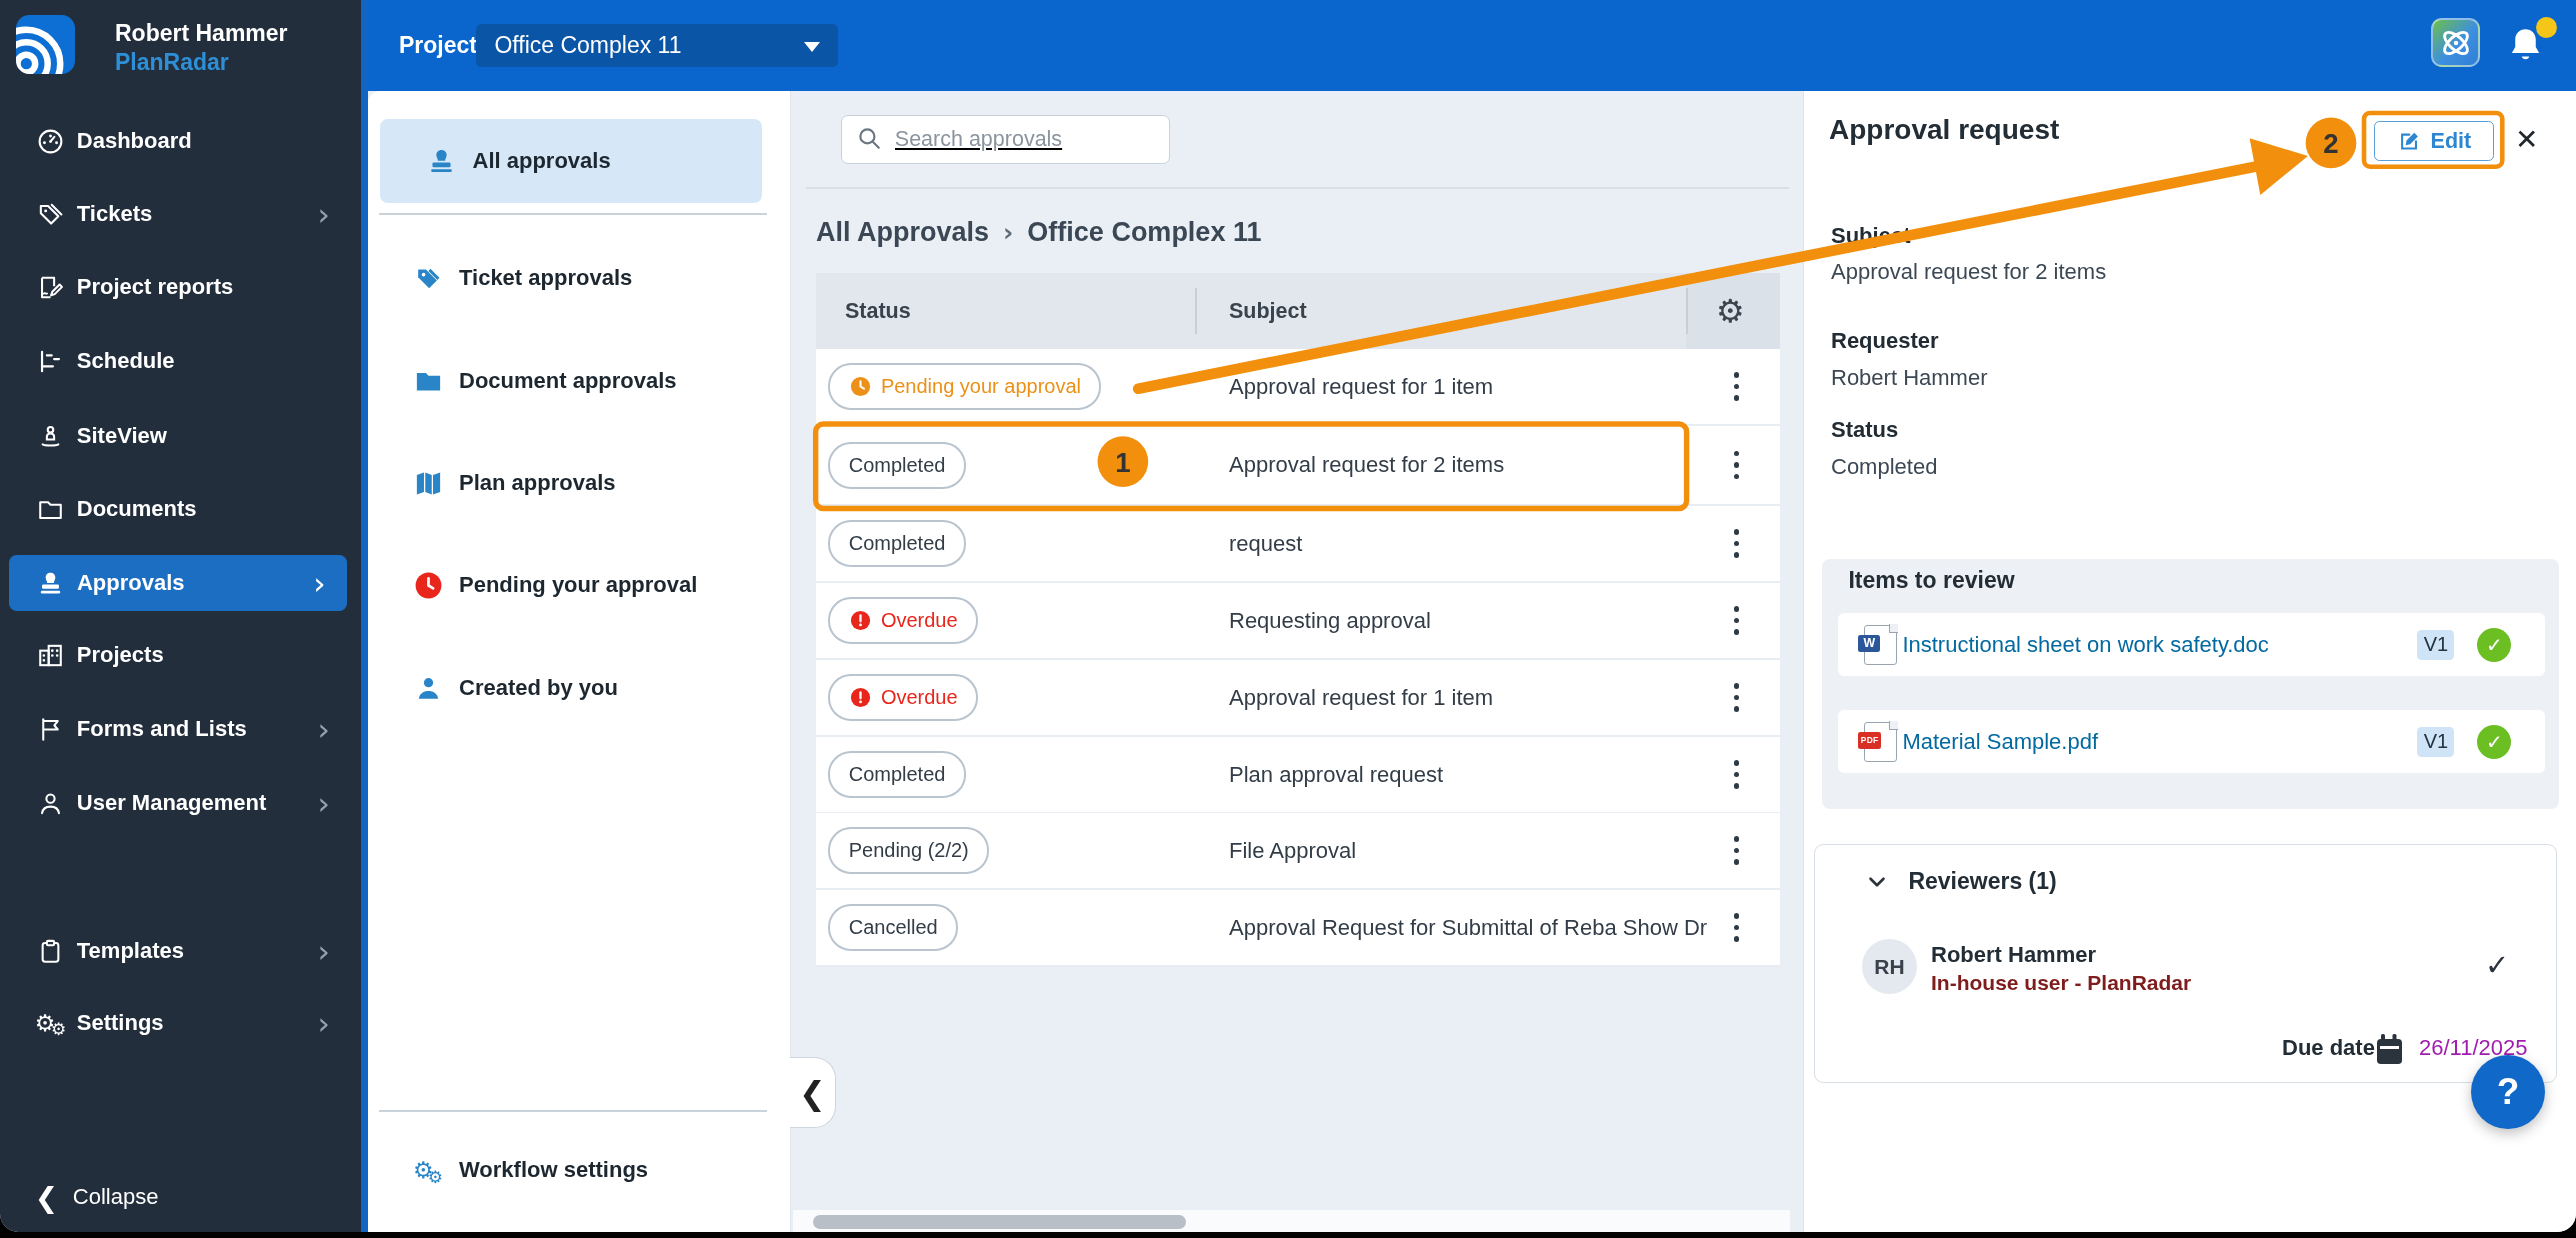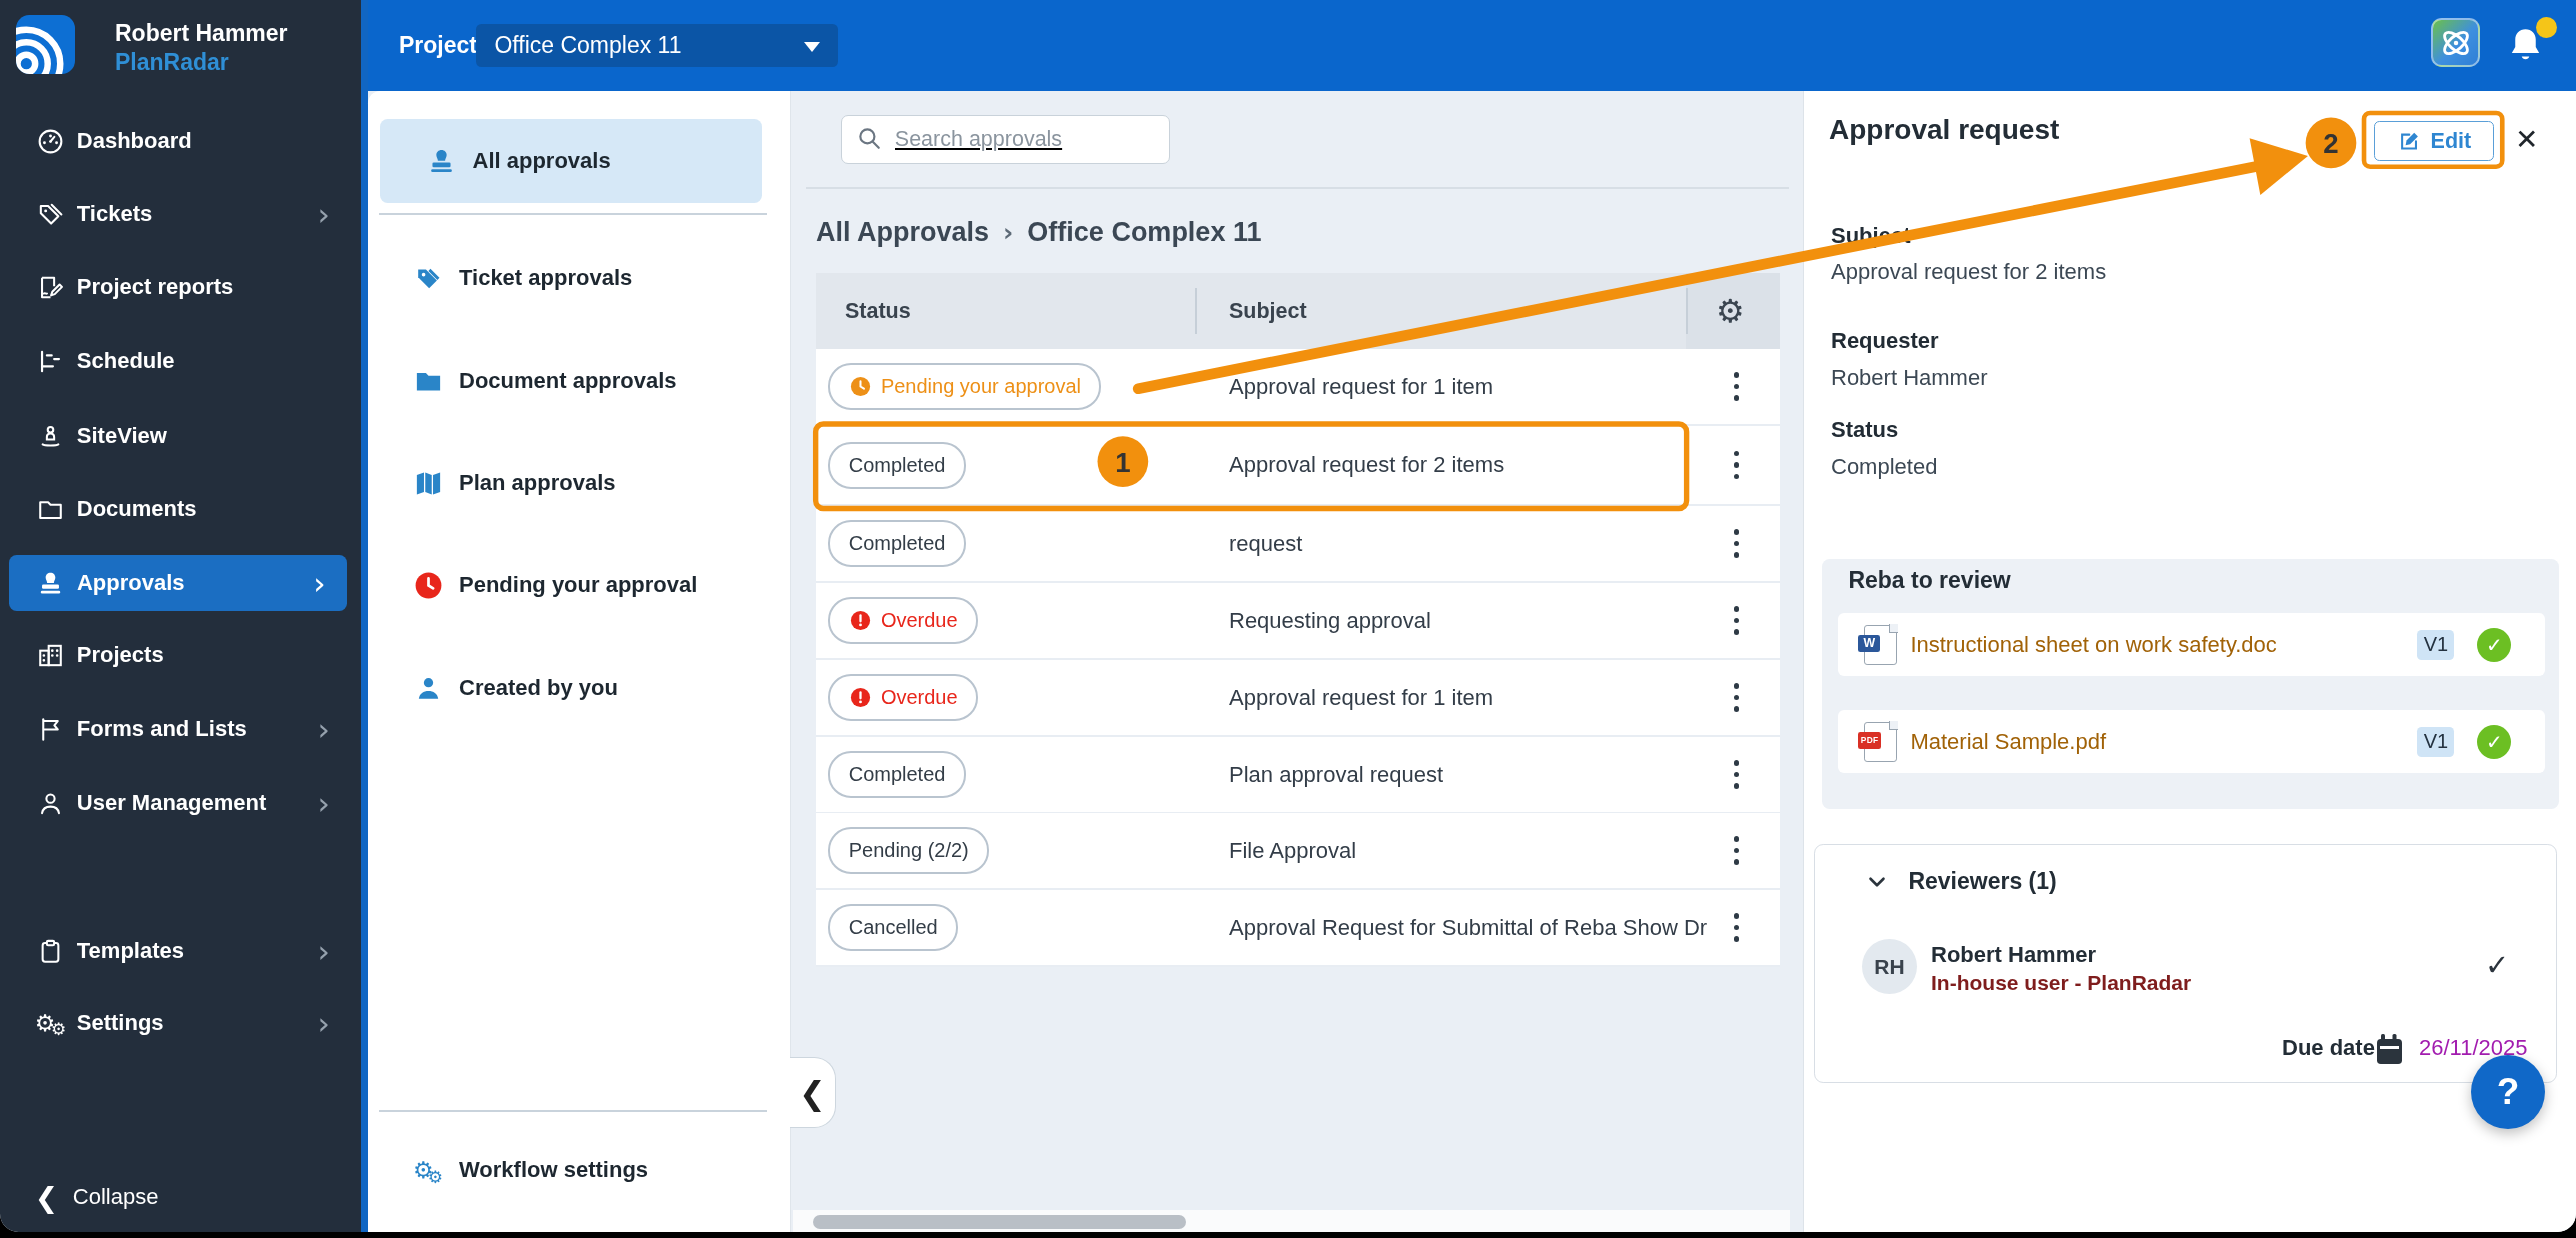--- a/index.html
+++ b/index.html
@@ -64,21 +64,21 @@
   
   .panel{position:absolute;left:1803px;top:91px;right:0;bottom:0;background:#fff;border-left:1.5px solid #DDE3E9;box-sizing:border-box;}
   .p-title{position:absolute;left:25px;top:23px;font-size:28px;font-weight:bold;color:#232D36;}
   .editbtn{position:absolute;left:570px;top:30px;width:120px;height:40px;background:#fff;border:1.5px solid #5A9FD8;border-radius:5.4px;box-sizing:border-box;display:flex;align-items:center;justify-content:center;gap:9.2px;cursor:pointer;font-size:21.5px;color:#2E86D1;font-weight:600;}
   .closex{position:absolute;left:711px;top:32px;font-size:28px;color:#20262C;cursor:pointer;font-family:"DejaVu Sans",sans-serif;font-weight:bold;}
   .f-label{position:absolute;left:27px;font-size:22px;font-weight:bold;color:#222C35;}
   .f-value{position:absolute;left:27px;font-size:22px;color:#3C4854;}
   .items-sec{position:absolute;left:18.4px;top:468px;width:737px;height:250px;background:#EDF1F6;border-radius:7.7px;}
   .items-title{position:absolute;left:26px;top:7.7px;font-size:23px;font-weight:bold;color:#232D36;}
   .item-card{position:absolute;left:16px;width:707px;height:63px;background:#fff;border-radius:6.1px;display:flex;align-items:center;cursor:pointer;}
-  .fname{position:absolute;left:72px;font-size:22px;color:#a16207;}
+  .fname{position:absolute;left:64px;font-size:22px;color:#0369a1;}
   .vbadge{position:absolute;right:91px;width:37px;height:30px;background:#CFE4F6;border-radius:4.6px;display:flex;align-items:center;justify-content:center;font-size:20px;color:#243240;}
   .okc{position:absolute;right:34px;width:34px;height:34px;border-radius:50%;background:#6CBF23;display:flex;align-items:center;justify-content:center;color:#fff;font-size:20px;font-weight:900;font-family:"DejaVu Sans",sans-serif;}
   .file{width:31px;height:38px;background:#fff;border:1.5px solid #98A4B0;border-radius:3.1px;position:absolute;left:26px;}
   .file .fold{position:absolute;right:-1.5px;top:-1.5px;width:8.4px;height:8.4px;background:#EDF1F6;border-left:1.5px solid #98A4B0;border-bottom:1.5px solid #98A4B0;}
   .file .tag{position:absolute;left:-7px;top:9.2px;height:17px;min-width:17px;padding:0 2.3px;border-radius:2.3px;color:#fff;font-weight:bold;display:flex;align-items:center;justify-content:center;}
   .tag.word{background:#2B579A;font-size:12.3px;}
   .tag.pdf{background:#D93025;font-size:8.4px;letter-spacing:0.4px;}
   .rev-card{position:absolute;left:10px;top:753px;width:743px;height:239px;background:#fff;border:1.5px solid #D8DEE5;border-radius:9.2px;box-sizing:border-box;}
   .rev-head{position:absolute;left:49px;top:23px;display:flex;align-items:center;gap:18.4px;cursor:pointer;}
   .rev-head .rlab{font-size:23px;font-weight:bold;color:#232D36;}
@@ -517,21 +517,21 @@
     <div class="closex">✕</div>
 
     <div class="f-label" style="top:132px">Subject</div>
     <div class="f-value" style="top:168px">Approval request for 2 items</div>
     <div class="f-label" style="top:237px">Requester</div>
     <div class="f-value" style="top:274px">Robert Hammer</div>
     <div class="f-label" style="top:326px">Status</div>
     <div class="f-value" style="top:363px">Completed</div>
 
     <div class="items-sec">
-      <div class="items-title">Reba to review</div>
+      <div class="items-title">Items to review</div>
 
       <div class="item-card" style="top:54px">
         <span class="file">
             <span class="fold"></span>
             <span class="tag word">W</span>
           </span>
         <span class="fname">Instructional sheet on work safety.doc</span>
         <span class="vbadge">V1</span>
         <span class="okc">✓</span>
       </div>

